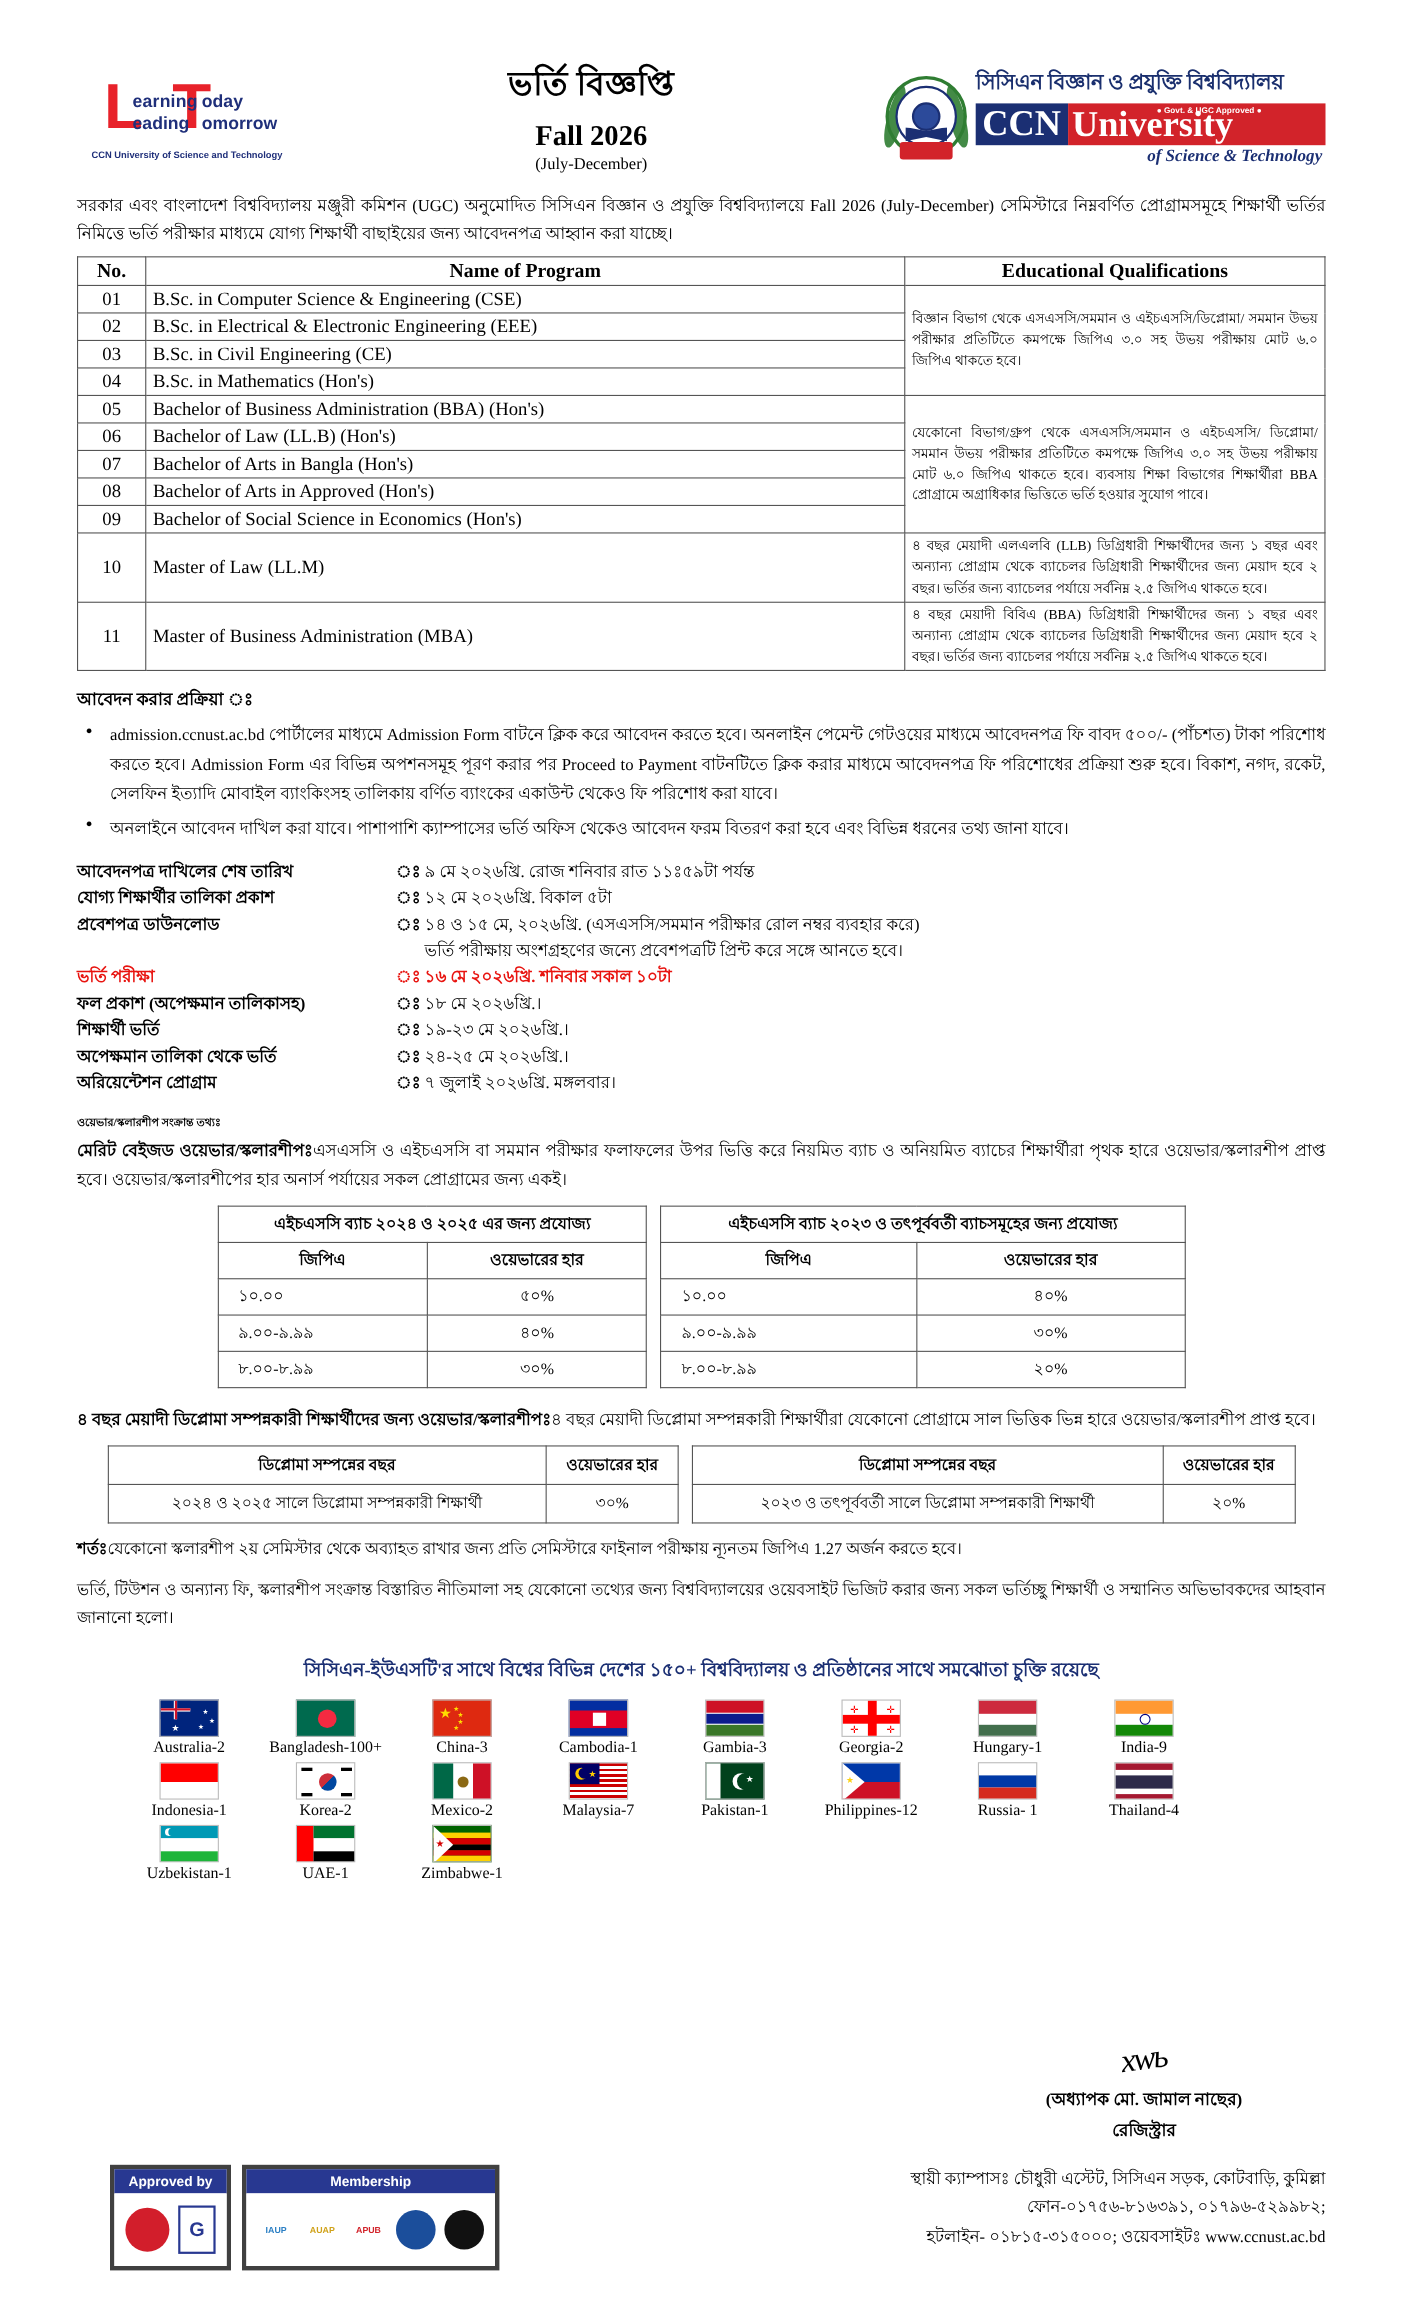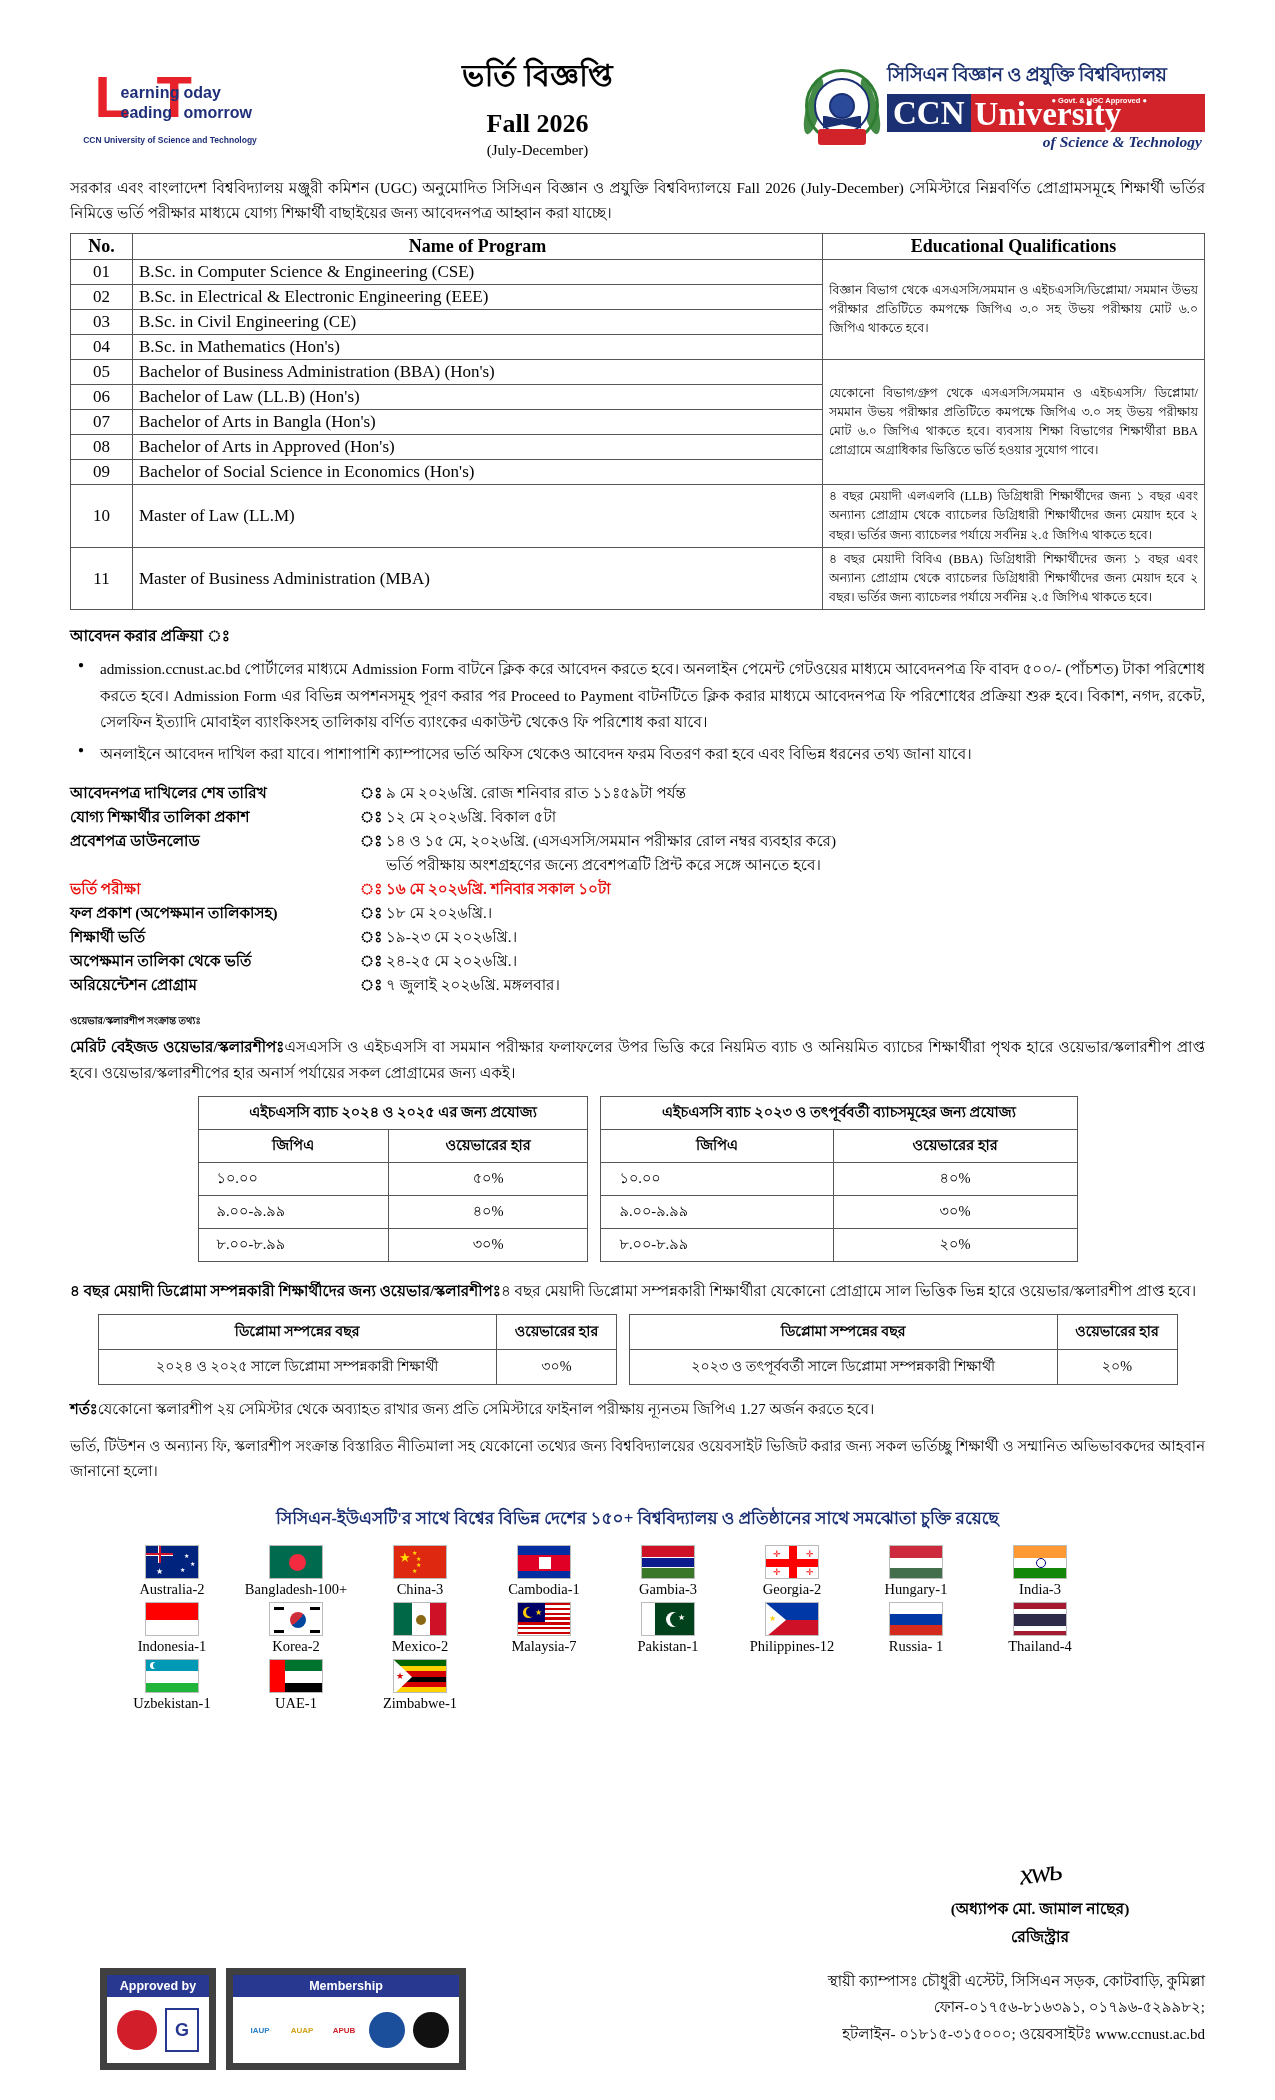--- a/index.html
+++ b/index.html
@@ -108,21 +108,21 @@
 
   .sig-block { position: absolute; right: 70px; top: 1855px; text-align: center; width: 330px; }
   .sig-mark { font-family: "Liberation Serif", serif; font-size: 30px; font-style: italic;
               transform: rotate(-8deg); height: 40px; letter-spacing: -2px; }
   .sig-name { font-size: 15.5px; font-weight: bold; margin-top: 2px; }
   .sig-role { font-size: 15.5px; font-weight: bold; margin-top: 2px; }
 
   .footer { position: absolute; left: 0; top: 1968px; width: 1275px; padding: 0 70px; display: flex;
             align-items: flex-start; }
   .badges { display: flex; gap: 10px; margin-left: 30px; }
-  .badge { border: 7px solid #404040; }
+  .badge { border: 4px solid #404040; }
   .badge-head { background: #283891; color: #fff; font-family: "Liberation Sans", sans-serif;
                 font-size: 12.5px; font-weight: bold; text-align: center; padding: 4px 10px; }
   .badge-body { display: flex; align-items: center; justify-content: center; gap: 8px;
                 padding: 8px 10px; background: #fff; height: 66px; }
   .bmark { width: 34px; height: 44px; display: flex; flex-direction: column; align-items: center;
            justify-content: center; font-family: "Liberation Sans", sans-serif; font-size: 8px;
            font-weight: bold; }
   .contact { margin-left: auto; text-align: right; font-size: 15px; line-height: 1.75; width: 560px; }
 
   .crest-ring { position: absolute; inset: 0; border-radius: 50%; border: 3px solid #2f7d32; }
@@ -439,21 +439,21 @@
             <div style="position:absolute;left:0;top:22px;width:54px;height:12px;background:#436f4d"></div>
           </div>
           <div class="flag-label">Hungary-1</div>
         </div>
         <div class="flag-cell">
           <div class="flag-img" style="background:#fff;">
             <div style="position:absolute;left:0;top:0;width:54px;height:12px;background:#ff9933"></div>
             <div style="position:absolute;left:0;top:22px;width:54px;height:12px;background:#138808"></div>
             <div style="position:absolute;left:22px;top:12px;width:10px;height:10px;border:1.5px solid #000080;border-radius:50%"></div>
           </div>
-          <div class="flag-label">India-3</div>
+          <div class="flag-label">India-9</div>
         </div>
       </div>
 
       <div class="flag-row">
         <div class="flag-cell">
           <div class="flag-img" style="background:#fff;">
             <div style="position:absolute;left:0;top:0;width:54px;height:17px;background:#ff0000"></div>
           </div>
           <div class="flag-label">Indonesia-1</div>
         </div>

